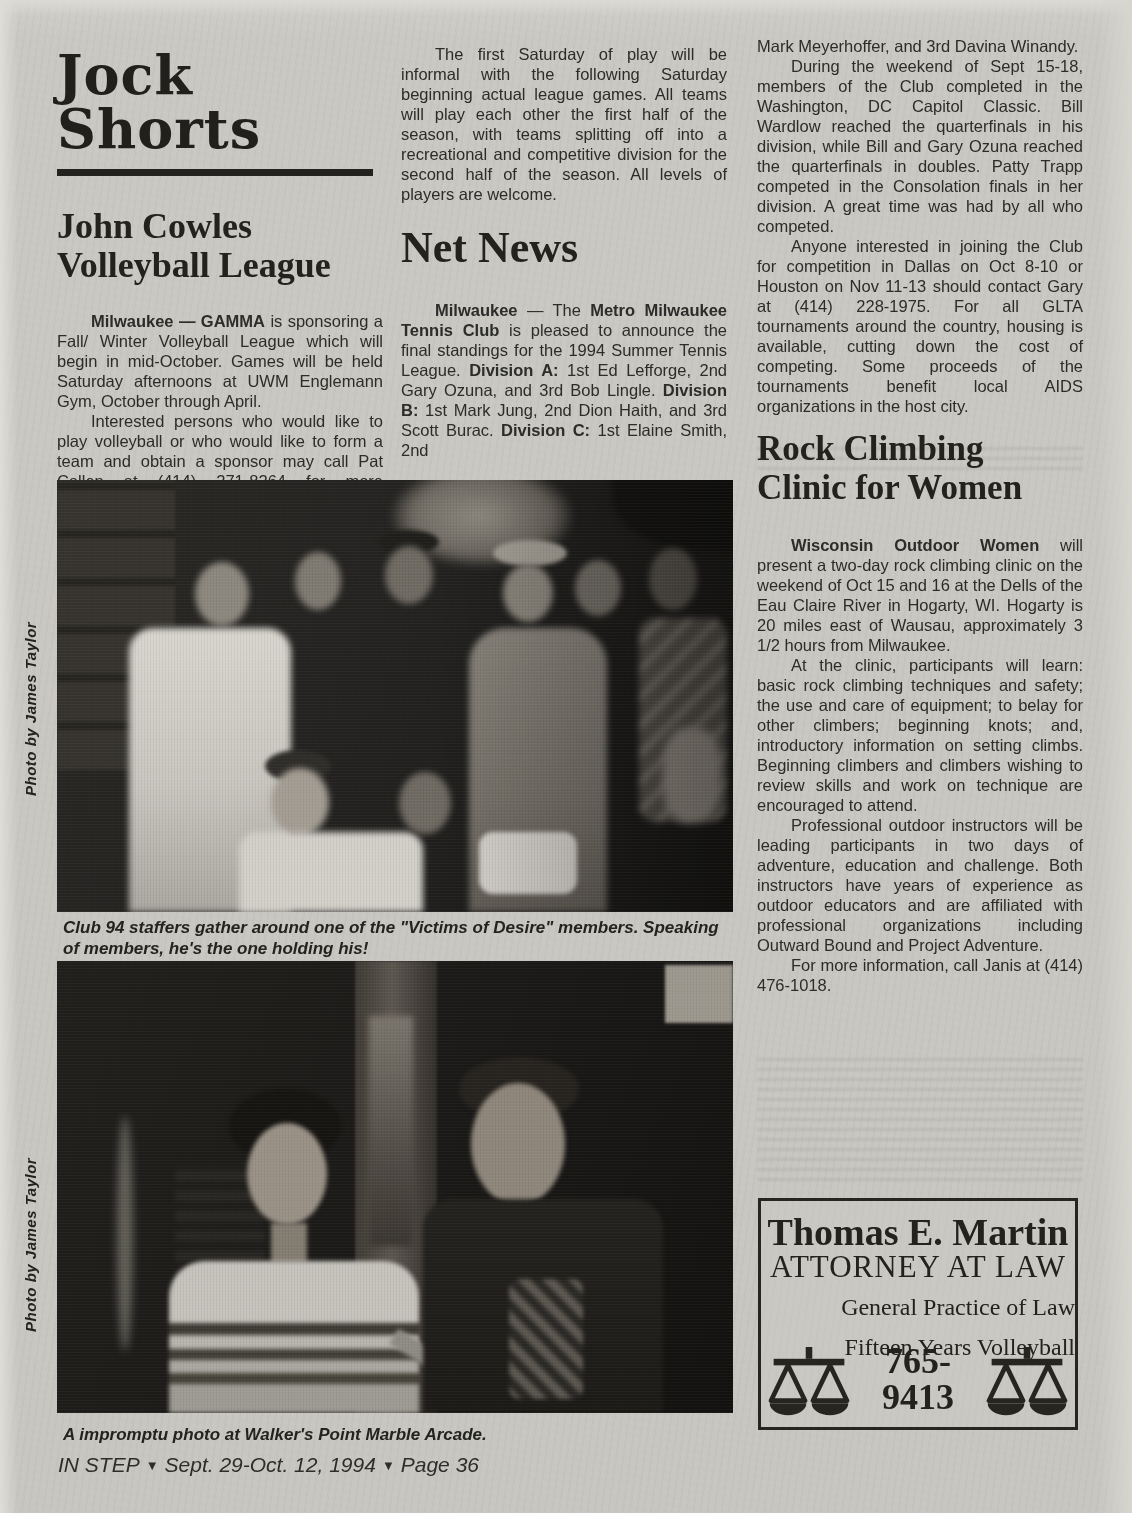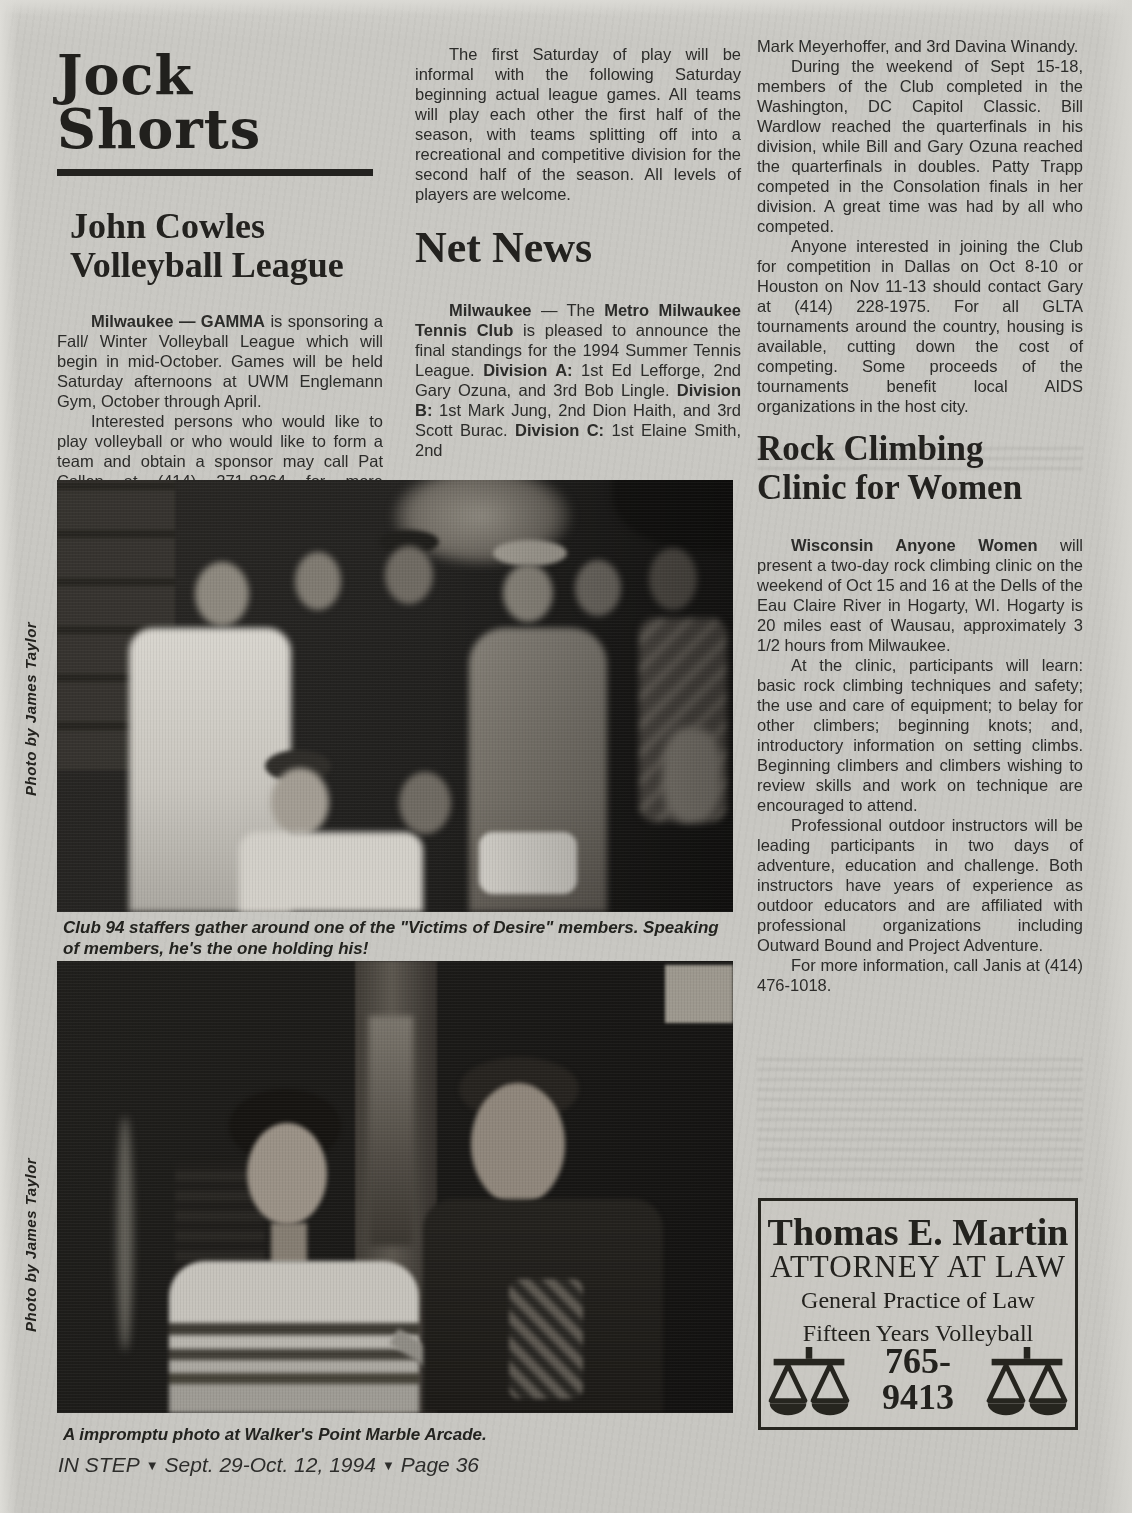--- a/index.html
+++ b/index.html
@@ -20,27 +20,27 @@
   .edge-left{position:absolute;left:0;top:0;width:18px;height:100%;
     background:linear-gradient(90deg,#deddd8,rgba(222,221,216,0));}
   .edge-right{position:absolute;right:0;top:0;width:34px;height:100%;
     background:linear-gradient(270deg,#d6d5d0,rgba(214,213,208,0));}
   .edge-top{position:absolute;left:0;top:0;width:100%;height:16px;
     background:linear-gradient(180deg,#dbdad5,rgba(219,218,213,0));}
 
   
   .col{position:absolute;width:326px;}
   #col1{left:57px;top:48px;}
-  #col2{left:415px;top:44px;}
+  #col2{left:401px;top:44px;}
   #col3{left:757px;top:36px;}
 
   .masthead{font:700 54px/1 "DejaVu Serif",serif;color:#21201d;letter-spacing:1px;}
   .mast-rule{width:316px;height:7px;background:#23221f;margin-top:13px;}
 
-  .art-title{font:700 36px/1.08 "Liberation Serif",serif;color:#23221f;margin-left:13px;}
+  .art-title{font:700 36px/1.08 "Liberation Serif",serif;color:#23221f;}
   .vb-title{margin-top:31px;}
   .net-title{font:700 44px/1 "Liberation Serif",serif;color:#23221f;margin:22px 0 30px;}
   .rock-title{font:700 35px/1.1 "Liberation Serif",serif;color:#23221f;margin:14px 0 28px;}
 
   .body p{font:16.5px/20px "Liberation Sans",sans-serif;color:#2c2c2a;
     text-align:justify;margin:0;}
   .vb-body{margin-top:26px;}
   .ind{text-indent:34px;}
   .b{font-weight:700;}
 
@@ -129,21 +129,21 @@
   .footer{position:absolute;left:58px;top:1452px;
     font:italic 400 21px/26px "Liberation Sans",sans-serif;color:#2d2d2b;}
   .footer .tri{font-style:normal;font-size:13px;vertical-align:2px;padding:0 6px;}
 
   
   .ad{position:absolute;left:758px;top:1198px;width:320px;height:232px;
     border:3px solid #26251f;background:rgba(205,204,199,.35);
     font-family:"Liberation Serif",serif;color:#23221e;text-align:center;box-sizing:border-box;}
   .ad-name{font:700 38px/1 "Liberation Serif",serif;margin-top:12px;}
   .ad-title{font:400 31px/1 "Liberation Serif",serif;letter-spacing:1px;}
-  .ad-line{font:400 24px/1.15 "Liberation Serif",serif;margin-top:5px;}
+  .ad-line{font:400 24px/1.15 "Liberation Serif",serif;margin-top:12px;text-align:right;}
   .ad-bottom{position:absolute;left:0;right:0;bottom:4px;height:82px;
     display:flex;align-items:flex-end;justify-content:space-between;padding:0 6px;box-sizing:border-box;}
   .ad-phone{font:700 36px/1 "Liberation Serif",serif;margin-bottom:8px;}
   .scales{width:84px;height:76px;flex:0 0 auto;}
 </style>
 </head>
 <body>
 
 <div class="paper">
   <div class="edge-top"></div>
@@ -179,21 +179,21 @@
     <div class="body">
       <p>Mark Meyerhoffer, and 3rd Davina Winandy.</p>
       <p class="ind">During the weekend of Sept 15-18, members of the Club completed in the Washington, DC Capitol Classic. Bill Wardlow reached the quarterfinals in his division, while Bill and Gary Ozuna reached the quarterfinals in doubles. Patty Trapp competed in the Consolation finals in her division. A great time was had by all who competed.</p>
       <p class="ind">Anyone interested in joining the Club for competition in Dallas on Oct 8-10 or Houston on Nov 11-13 should contact Gary at (414) 228-1975. For all GLTA tournaments around the country, housing is available, cutting down the cost of competing. Some proceeds of the tournaments benefit local AIDS organizations in the host city.</p>
     </div>
     <div class="rock-title">
       <div>Rock Climbing</div>
       <div>Clinic for Women</div>
     </div>
     <div class="body">
-      <p class="ind"><span class="b">Wisconsin Anyone Women</span><span> will present a two-day rock climbing clinic on the weekend of Oct 15 and 16 at the Dells of the Eau Claire River in Hogarty, WI. Hogarty is 20 miles east of Wausau, approximately 3 1/2 hours from Milwaukee.</span></p>
+      <p class="ind"><span class="b">Wisconsin Outdoor Women</span><span> will present a two-day rock climbing clinic on the weekend of Oct 15 and 16 at the Dells of the Eau Claire River in Hogarty, WI. Hogarty is 20 miles east of Wausau, approximately 3 1/2 hours from Milwaukee.</span></p>
       <p class="ind">At the clinic, participants will learn: basic rock climbing techniques and safety; the use and care of equipment; to belay for other climbers; beginning knots; and, introductory information on setting climbs. Beginning climbers and climbers wishing to review skills and work on technique are encouraged to attend.</p>
       <p class="ind">Professional outdoor instructors will be leading participants in two days of adventure, education and challenge. Both instructors have years of experience as outdoor educators and are affiliated with professional organizations including Outward Bound and Project Adventure.</p>
       <p class="ind">For more information, call Janis at (414) 476-1018.</p>
     </div>
   </div>
 
   <figure class="photo" id="photo1" style="margin:0">
     <div class="p1-base"></div>
     <div class="p1-shelf"></div>
     <div class="p1-banner"></div>

